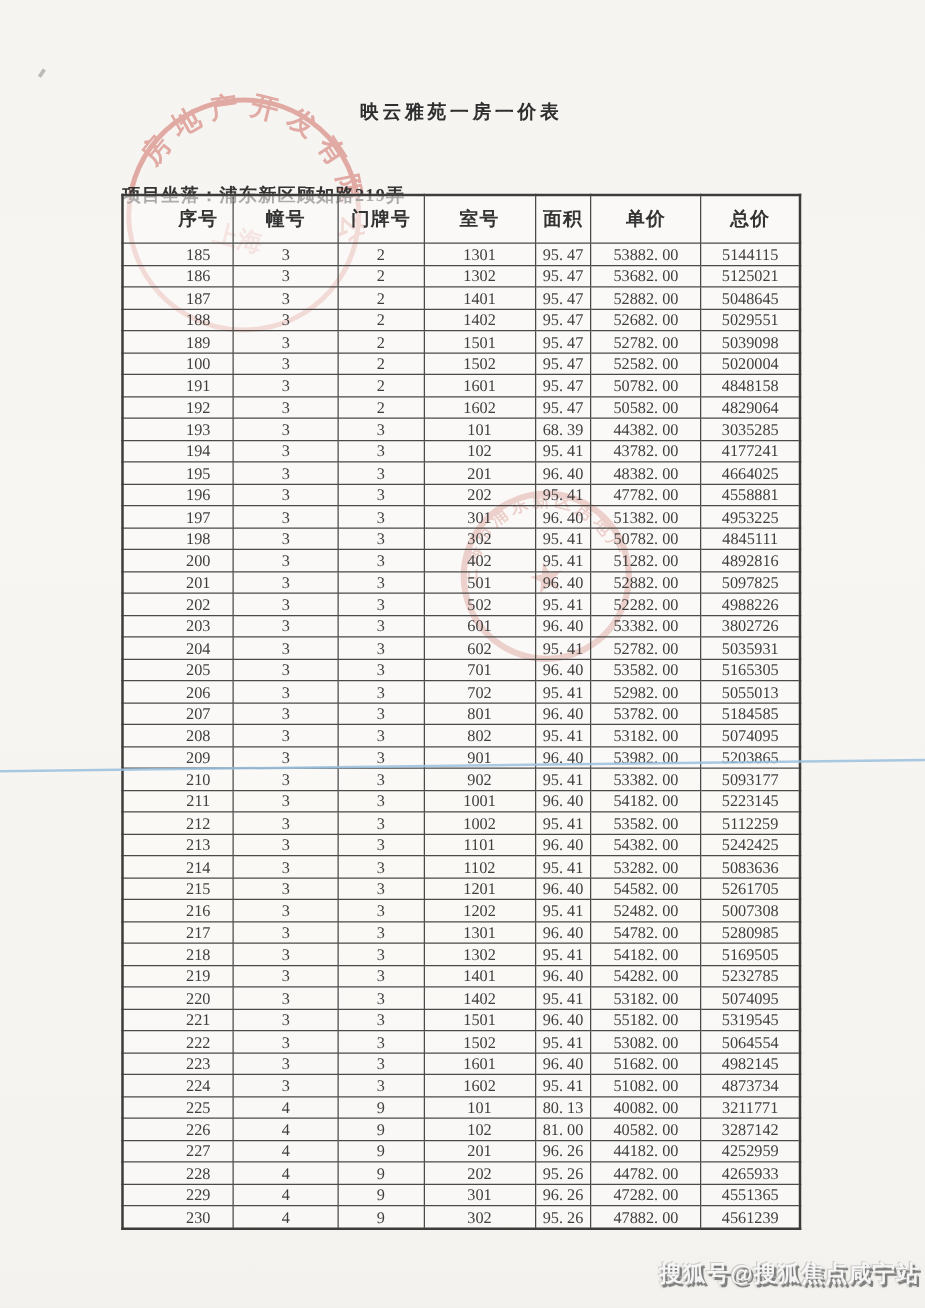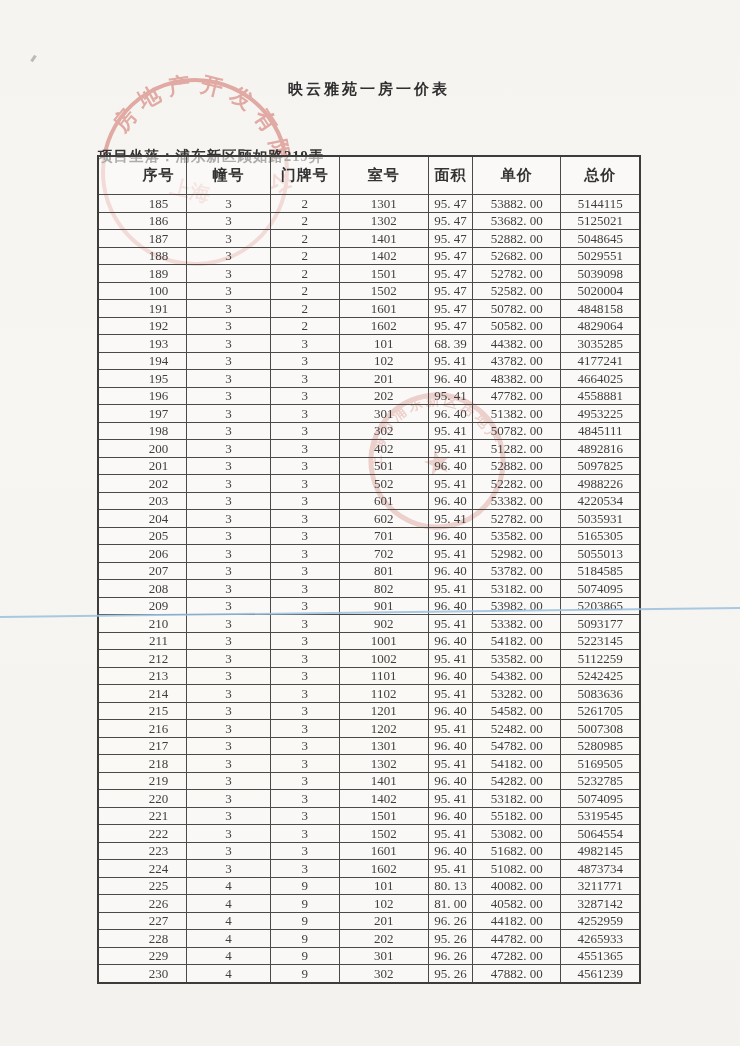--- a/index.html
+++ b/index.html
@@ -270,21 +270,21 @@
           <td>52282. 00</td>
           <td>4988226</td>
         </tr>
         <tr>
           <td>203</td>
           <td>3</td>
           <td>3</td>
           <td>601</td>
           <td>96. 40</td>
           <td>53382. 00</td>
-          <td>4220534</td>
+          <td>3802726</td>
         </tr>
         <tr>
           <td>204</td>
           <td>3</td>
           <td>3</td>
           <td>602</td>
           <td>95. 41</td>
           <td>52782. 00</td>
           <td>5035931</td>
         </tr>
@@ -520,14 +520,15 @@
           <td>302</td>
           <td>95. 26</td>
           <td>47882. 00</td>
           <td>4561239</td>
         </tr>
       </tbody>
   </table>
 
   <div class="scan-line"></div>
 
+  <div class="watermark">搜狐号@搜狐焦点咸宁站</div>
 
 </div>
 
 </body></html>

